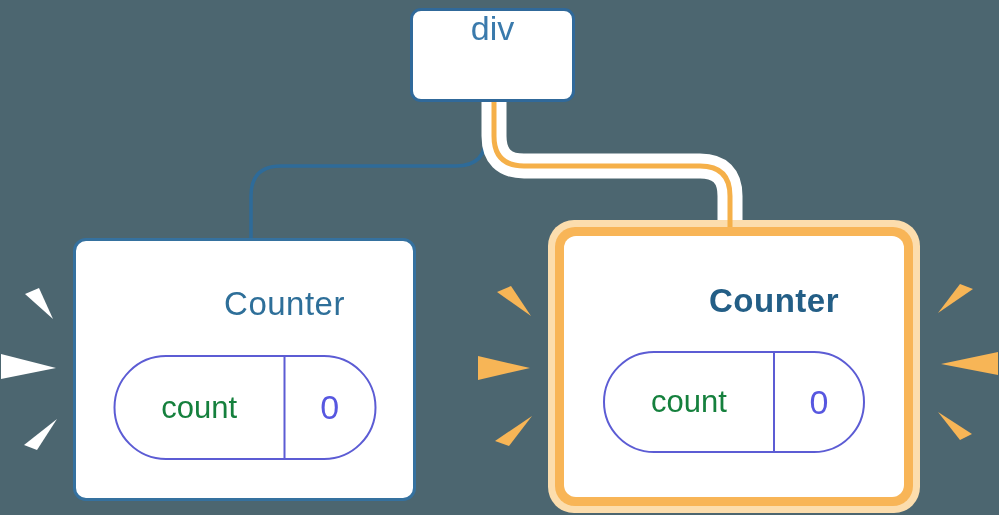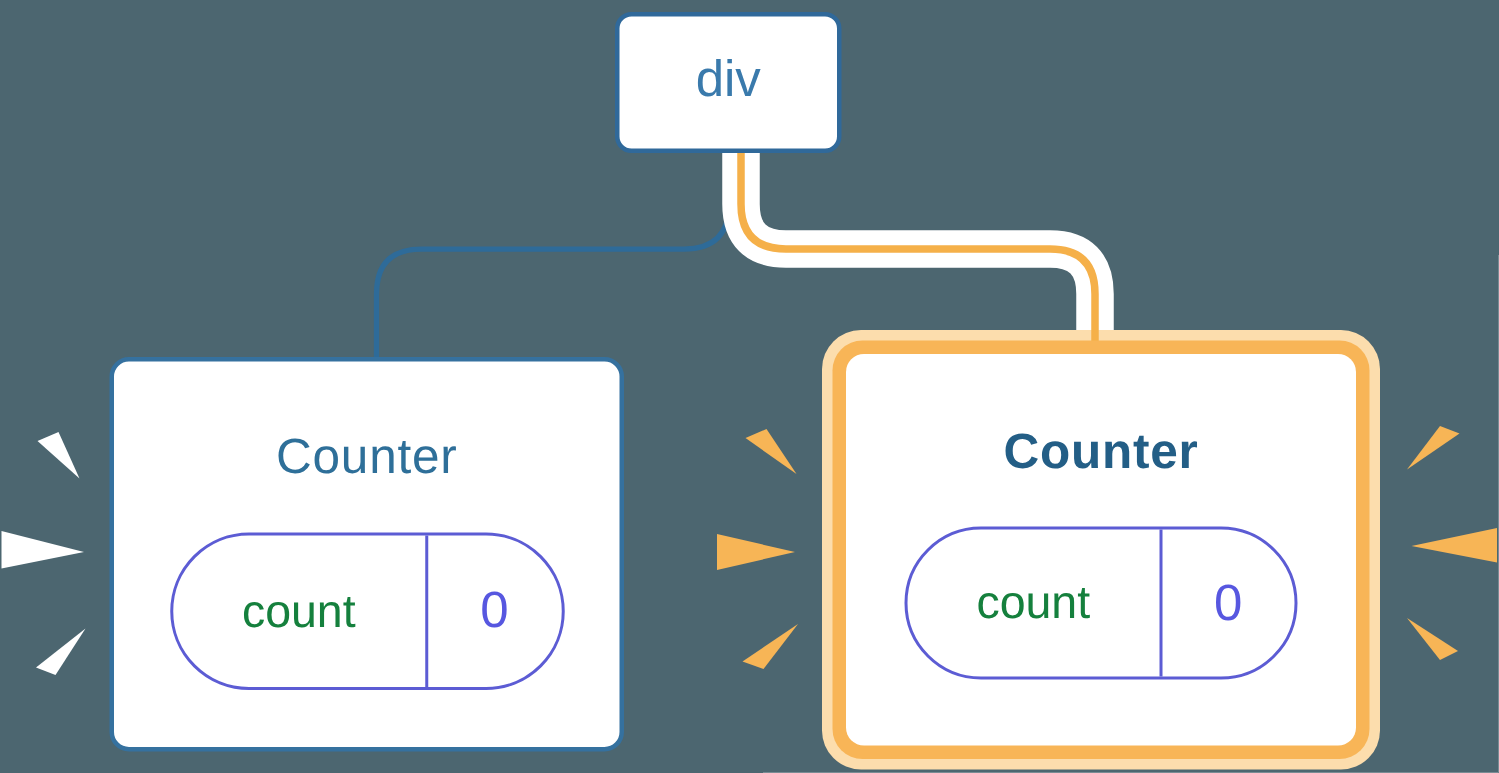--- a/index.html
+++ b/index.html
@@ -17,36 +17,36 @@
   #svg-top{z-index:3;}
   #right-card{
     position:absolute;left:555px;top:227px;width:358px;height:279px;
     background:#F8B557;border-radius:20px;z-index:4;
   }
   #right-card .inner-white{
     position:absolute;left:9px;top:9px;right:9px;bottom:9px;
     background:#FFFFFF;border-radius:12px;
   }
   #root-node{
-    position:absolute;left:410px;top:8px;width:151px;height:94px;
+    position:absolute;left:410px;top:8px;width:165px;height:94px;
     box-sizing:border-box;background:#FFFFFF;
     border:3px solid #30699A;border-radius:11px;z-index:5;
-    display:flex;align-items:center;justify-content:center;
+    display:flex;align-items:flex-start;justify-content:center;
   }
   #root-node .root-label{
     color:#3A7AAC;font-size:34px;line-height:1;padding-bottom:4px;
   }
   #left-card{
     position:absolute;left:73px;top:238px;width:343px;height:263px;
     box-sizing:border-box;background:#FFFFFF;
     border:3px solid #35719F;border-radius:13px;z-index:5;
   }
   .card-title{
     position:absolute;top:46px;left:0;width:100%;text-align:center;
-    font-size:33px;line-height:1;letter-spacing:0.5px;
+    font-size:33px;line-height:1;letter-spacing:0.5px;padding-left:40px;
   }
   #left-card .card-title{color:#2E6F99;font-weight:normal;}
   #right-card .card-title{color:#235E86;font-weight:bold;top:48px;}
   .pill{
     position:absolute;left:50%;transform:translateX(-50%);
     box-sizing:border-box;border:2px solid #5C5CD4;border-radius:60px;
     display:flex;align-items:stretch;background:#FFFFFF;
   }
   #left-card .pill{top:114px;width:263px;height:105px;}
   #right-card .pill{top:115px;width:262px;height:102px;}

